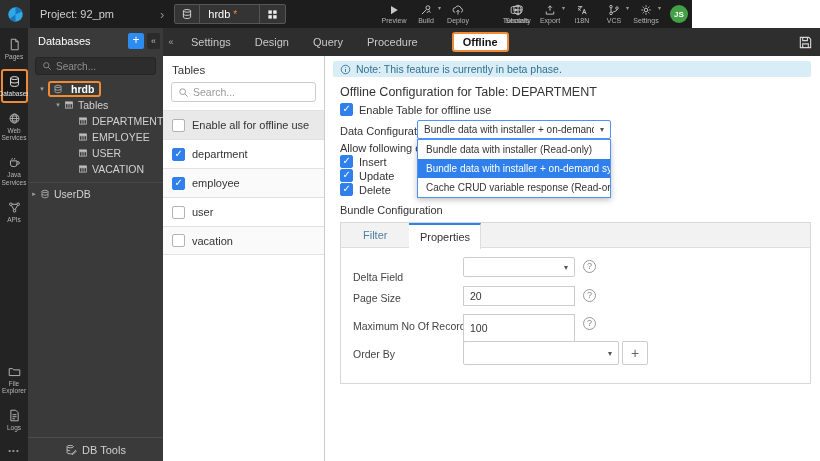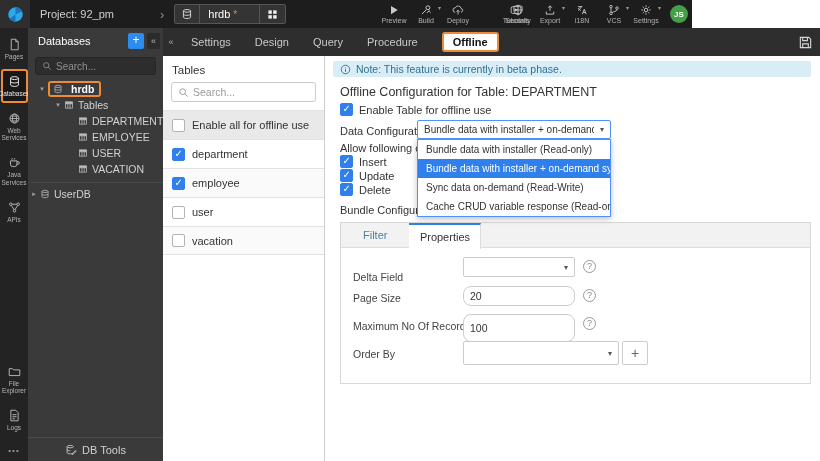--- a/index.html
+++ b/index.html
@@ -47,21 +47,21 @@
   .tcaret { width:12px; text-align:center; color:#9f9f9f; font-size:7px; flex:0 0 auto; }
   .ticon { margin-right:4px; color:#bdbdbd; flex:0 0 auto; display:flex; }
   .ring { display:flex; align-items:center; border:2px solid #ee8b37; border-radius:3px; padding:0 5px 0 3px; height:16px; color:#fff; font-weight:bold; gap:4px; }
   .tree-sep { border-top:1px solid #474747; margin:5px 0 3px; }
   .db-tools { position:absolute; bottom:0; left:0; width:135px; height:24px; border-top:1px solid #4c4c4c; display:flex; align-items:center; justify-content:center; gap:5px; color:#d0d0d0; font-size:11px; }
 
   
   #tabbar { left:163px; top:28px; width:657px; height:28px; background:#2e2e2e; display:flex; align-items:center; color:#c9c9c9; }
   .collapse2 { width:16px; text-align:center; color:#aaa; font-size:9px; }
   .tab { padding:0 12px; font-size:11px; }
-  .tab-active-chip { margin-left:12px; background:#fff; color:#111; font-weight:bold; padding:2px 9px; border:2px solid #ee8b37; border-radius:3px; font-size:11px; }
+  .tab-active-chip { margin-left:22px; background:#fff; color:#111; font-weight:bold; padding:2px 9px; border:2px solid #ee8b37; border-radius:3px; font-size:11px; }
   .save-btn { margin-left:auto; margin-right:7px; color:#d5d5d5; }
   .save-btn svg { width:15px; height:15px; }
 
   
   #tablespanel { left:163px; top:56px; width:162px; height:405px; background:#fff; border-right:1px solid #ccc; }
   .tp-title { padding:8px 0 6px 9px; color:#333; font-size:11.5px; }
   .tp-search { margin:0 8px 8px; height:20px; border:1px solid #ccc; border-radius:3px; display:flex; align-items:center; padding:0 6px; gap:4px; color:#999; }
   .tp-search input { border:none; outline:none; font-size:10.5px; color:#555; width:110px; font-family:inherit; }
   .tp-search input::placeholder { color:#999; }
   .tp-row { height:29px; border-top:1px solid #e2e2e2; display:flex; align-items:center; padding-left:9px; gap:7px; font-size:11px; color:#333; }
@@ -87,21 +87,21 @@
   .dropdown { position:absolute; left:92px; top:83px; width:194px; background:#fff; border:1px solid #4d90fe; box-shadow:0 2px 6px rgba(0,0,0,.25); z-index:20; }
   .dd-item { line-height:19px; padding:0 8px; font-size:10px; color:#333; white-space:nowrap; overflow:hidden; }
   .dd-item.sel-opt { background:#2f80ed; color:#fff; }
   .panel { position:absolute; left:15px; top:166px; width:471px; height:162px; border:1px solid #d8d8d8; background:#fff; }
   .p-head { height:25px; background:#f2f2f2; border-bottom:1px solid #ddd; display:flex; }
   .p-tab { display:flex; align-items:center; justify-content:center; font-size:11px; }
   .p-tab.active { width:72px; background:#fff; border-top:2px solid #2f80ed; border-right:1px solid #ddd; color:#333; height:26px; margin-bottom:-1px; }
   .p-tab.inactive { padding:0 22px; color:#4f7f9e; }
   .p-label { position:absolute; left:12px; font-size:10.5px; color:#444; white-space:nowrap; }
   .p-ctl { position:absolute; left:122px; }
-  .inp { border:1px solid #ccc; border-radius:8px; font-size:10.5px; padding:0 6px; color:#333; font-family:inherit; outline:none; }
+  .inp { border:1px solid #ccc; border-radius:0; font-size:10.5px; padding:0 6px; color:#333; font-family:inherit; outline:none; }
   .help { position:absolute; left:242px; width:13px; height:13px; border:1px solid #999; border-radius:50%; color:#888; font-size:9px; line-height:11px; text-align:center; }
   .add-btn { position:absolute; left:281px; top:118px; width:26px; height:24px; border:1px solid #ccc; background:#fff; color:#666; font-size:14px; line-height:22px; text-align:center; border-radius:2px; }
 </style>
 </head>
 <body>
 
 <svg width="0" height="0" style="position:absolute">
   <defs>
     <symbol id="i-page" viewBox="0 0 16 16" fill="none" stroke="currentColor" stroke-width="1.2">
         <path d="M4 1.5h5.5l3 3v10H4z"></path>
@@ -492,21 +492,20 @@
   </div>
 
   <div class="form-label" style="left:15px; top:69px;">Data Configuration</div>
   <div class="sel dc-select">
     <span class="val">Bundle data with installer + on-demand sync (Read-Write)</span>
     <span class="sc">▾</span>
   </div>
   <div class="dropdown">
     <div class="dd-item">Bundle data with installer (Read-only)</div>
     <div class="dd-item sel-opt">Bundle data with installer + on-demand sync (Read-Write)</div>
-    <div class="dd-item">Sync data on-demand (Read-Write)</div>
     <div class="dd-item">Cache CRUD variable response (Read-only)</div>
   </div>
 
   <div class="form-label" style="left:15px; top:86px;">Allow following operations</div>
   <div class="chk-row" style="left:15px; top:99px;">
     <span class="cb on"></span>
     <span>Insert</span>
   </div>
   <div class="chk-row" style="left:15px; top:113px;">
     <span class="cb on"></span>

